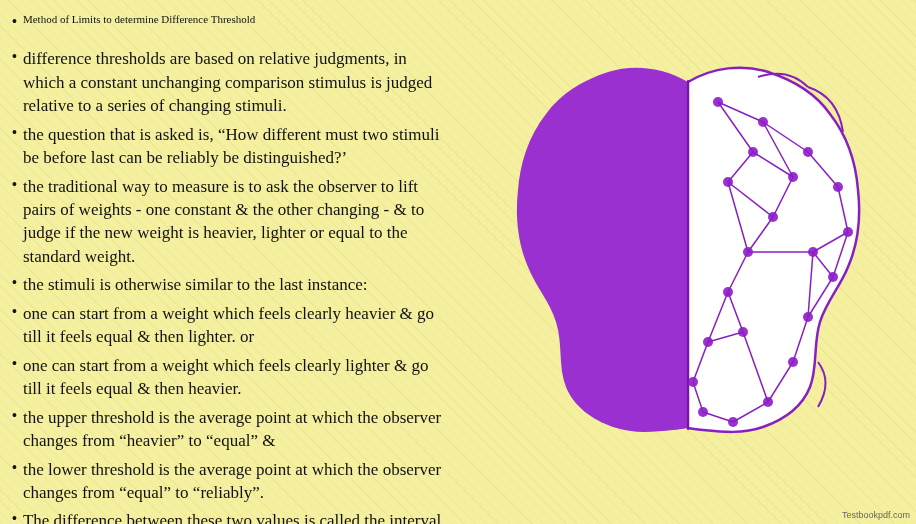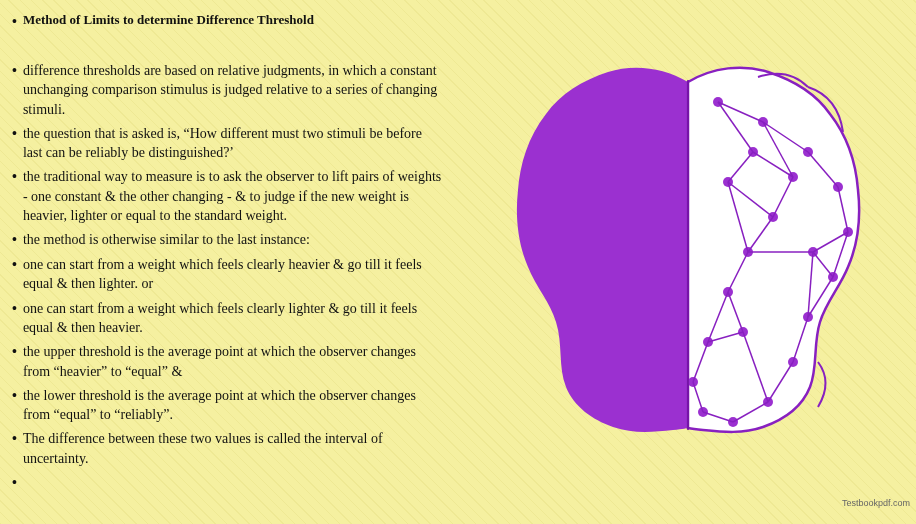--- a/index.html
+++ b/index.html
@@ -22,24 +22,24 @@
     .content-area {
       position: absolute;
       left: 0;
       top: 0;
       width: 460px;
       height: 524px;
       padding: 12px 16px 8px 12px;
     }
 
     .main-title {
-      font-size: 13px;
-      font-weight: bold;
+      font-size: 11px;
+      font-weight: normal;
       color: #111;
-      margin-bottom: 24px;
+      margin-bottom: 13px;
       padding-left: 10px;
       text-indent: -10px;
       line-height: 1.3;
     }
 
     .bullet-item {
       display: flex;
       align-items: flex-start;
       margin-bottom: 5px;
     }
@@ -48,21 +48,21 @@
       font-size: 14px;
       font-weight: bold;
       color: #111;
       margin-right: 6px;
       margin-top: 0px;
       flex-shrink: 0;
       line-height: 1.4;
     }
 
     .bullet-text {
-      font-size: 14px;
+      font-size: 17px;
       color: #111;
       line-height: 1.38;
     }
 
     .bullet-text strong, .bullet-text b {
       font-weight: normal;
     }
 
     
     .brain-area {
@@ -77,21 +77,21 @@
     }
 
     
     .brain-svg {
       width: 420px;
       height: 480px;
     }
 
     .watermark {
       position: absolute;
-      bottom: 16px;
+      bottom: 4px;
       right: 6px;
       font-size: 9px;
       color: #666;
       font-family: Arial, sans-serif;
     }
   </style>
 </head>
 <body>
 
 <div class="content-area">
@@ -108,21 +108,21 @@
       <div class="bullet-item">
         <span class="bullet">•</span>
         <span class="bullet-text">the question that is asked is, “How different must two stimuli be before last can be reliably be distinguished?’</span>
       </div>
       <div class="bullet-item">
         <span class="bullet">•</span>
         <span class="bullet-text">the traditional way to measure is to ask the observer to lift pairs of weights - one constant &amp; the other changing - &amp; to judge if the new weight is heavier, lighter or equal to the standard weight.</span>
       </div>
       <div class="bullet-item">
         <span class="bullet">•</span>
-        <span class="bullet-text">the method is otherwise similar to the last instance:</span>
+        <span class="bullet-text">the stimuli is otherwise similar to the last instance:</span>
       </div>
       <div class="bullet-item">
         <span class="bullet">•</span>
         <span class="bullet-text">one can start from a weight which feels clearly heavier &amp; go till it feels equal &amp; then lighter. or</span>
       </div>
       <div class="bullet-item">
         <span class="bullet">•</span>
         <span class="bullet-text">one can start from a weight which feels clearly lighter &amp; go till it feels equal &amp; then heavier.</span>
       </div>
       <div class="bullet-item">

